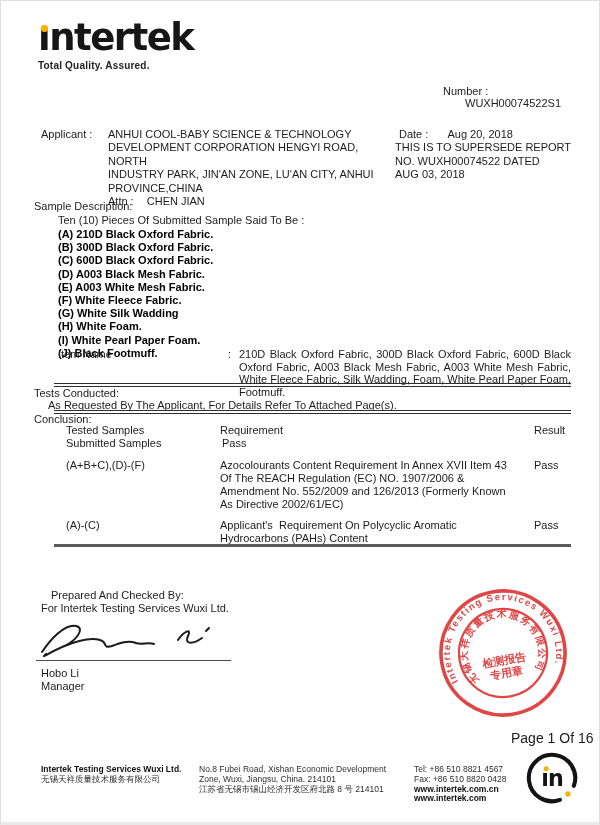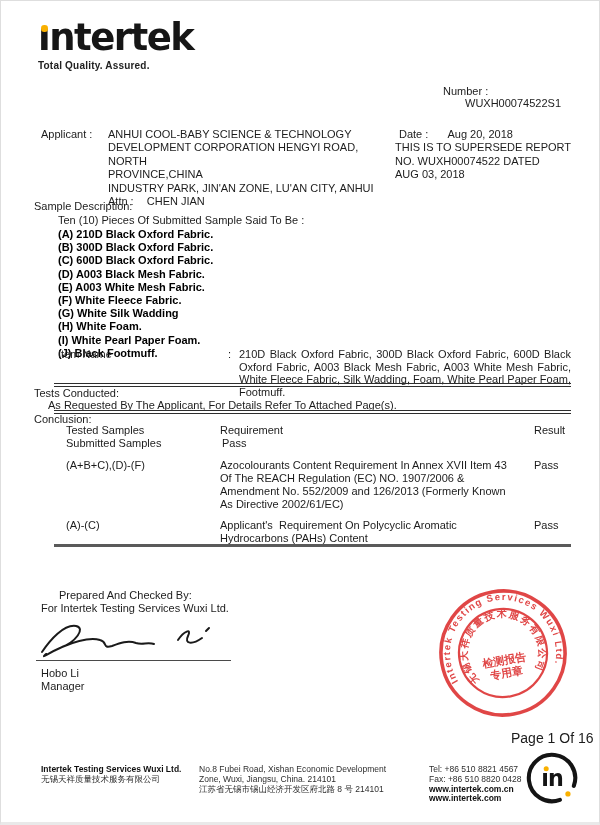--- a/index.html
+++ b/index.html
@@ -51,22 +51,22 @@
   <div class="abs" style="left:398px;top:84px;padding-left:44px;">
     <span>Number :</span>
     <span style="margin-left:22px;">WUXH00074522S1</span>
   </div>
 
   <div class="abs" style="left:40px;top:127px;">Applicant :</div>
 
   <div class="abs vcol" style="left:107px;top:127px;width:292px;">
     <div class="line">ANHUI COOL-BABY SCIENCE &amp; TECHNOLOGY</div>
     <div class="line">DEVELOPMENT CORPORATION HENGYI ROAD, NORTH</div>
+    <div class="line">INDUSTRY PARK, JIN'AN ZONE, LU'AN CITY, ANHUI</div>
     <div class="line">PROVINCE,CHINA</div>
-    <div class="line">INDUSTRY PARK, JIN'AN ZONE, LU'AN CITY, ANHUI</div>
     <div class="line">
       <span>Attn :</span>
       <span style="margin-left:10px;">CHEN JIAN</span>
     </div>
   </div>
 
   <div class="abs vcol" style="left:394px;top:127px;width:190px;">
     <div class="line">
       <span style="margin-left:4px;">Date :</span>
       <span style="margin-left:16px;">Aug 20, 2018</span>
@@ -119,21 +119,21 @@
       <div class="c3">Pass</div>
     </div>
     <div class="concl-row" style="margin-top:8px;">
       <div class="c1">(A)-(C)</div>
       <div class="c2">Applicant's  Requirement On Polycyclic Aromatic Hydrocarbons (PAHs) Content</div>
       <div class="c3">Pass</div>
     </div>
   </div>
   <div class="abs thick" style="top:543px;"></div>
 
-  <div class="abs" style="left:40px;top:588px;padding-left:18px;">Prepared And Checked By:</div>
+  <div class="abs" style="left:32px;top:588px;padding-left:18px;">Prepared And Checked By:</div>
   <div class="abs" style="left:40px;top:601px;">For Intertek Testing Services Wuxi Ltd.</div>
 
   <svg class="abs" style="left:35px;top:615px;" width="200" height="45" viewBox="0 0 200 45">
     <path d="M6 36 C14 24 28 8 40 10 C50 12 40 26 24 32 C12 37 4 44 10 38 M26 31 C38 26 54 21 64 24 C72 26 66 33 76 30 C84 27 92 24 100 27 C106 29 112 26 118 28" fill="none" stroke="#1a1a1a" stroke-width="2" stroke-linecap="round"></path>
     <path d="M142 24 C148 15 156 12 152 20 C148 28 156 29 166 22 M170 15 L173 12" fill="none" stroke="#1a1a1a" stroke-width="2" stroke-linecap="round"></path>
   </svg>
   <div class="abs sig-line" style="left:35px;top:659px;"></div>
   <div class="abs" style="left:40px;top:666px;">Hobo Li</div>
   <div class="abs" style="left:40px;top:679px;">Manager</div>
 
@@ -158,21 +158,21 @@
 
   <div class="abs foot" style="left:40px;top:764px;width:150px;">
     <div class="b">Intertek Testing Services Wuxi Ltd.</div>
     <div>无锡天祥质量技术服务有限公司</div>
   </div>
   <div class="abs foot" style="left:198px;top:764px;width:205px;">
     <div>No.8 Fubei Road, Xishan Economic Development</div>
     <div>Zone, Wuxi, Jiangsu, China. 214101</div>
     <div>江苏省无锡市锡山经济开发区府北路 8 号 214101</div>
   </div>
-  <div class="abs foot" style="left:428px;top:764px;width:110px;">
+  <div class="abs foot" style="left:413px;top:764px;width:110px;">
     <div>Tel:  +86 510 8821 4567</div>
     <div>Fax: +86 510 8820 0428</div>
     <div class="b">www.intertek.com.cn</div>
     <div class="b">www.intertek.com</div>
   </div>
 
   <svg class="abs" style="left:522px;top:748px;" width="58" height="58" viewBox="0 0 60 60">
     <path d="M 38.2 52.6 A 24 24 0 1 1 52.6 38.2" fill="none" stroke="#141414" stroke-width="4.2" stroke-linecap="round"></path>
     <circle cx="46.5" cy="46.5" r="2.7" fill="#f9b000"></circle>
     <text x="30" y="38" text-anchor="middle" font-size="23" font-weight="bold" fill="#141414" font-family="DejaVu Sans, sans-serif" letter-spacing="-1">ın</text>

